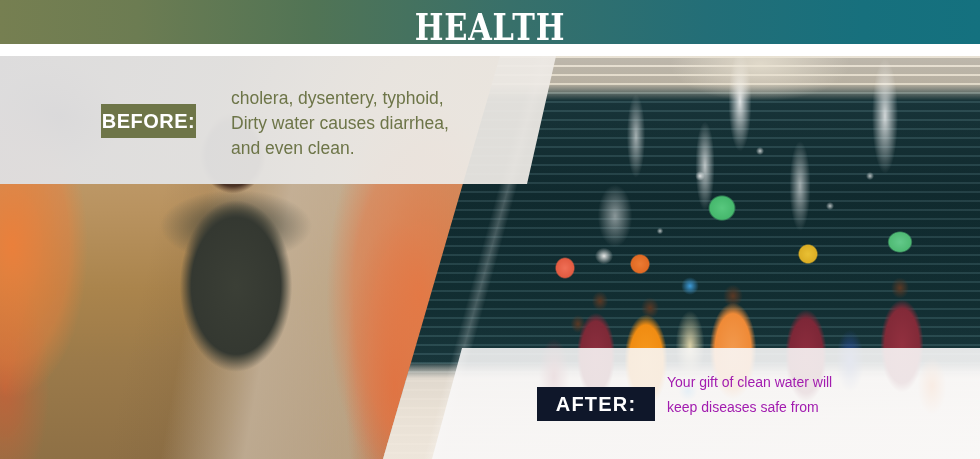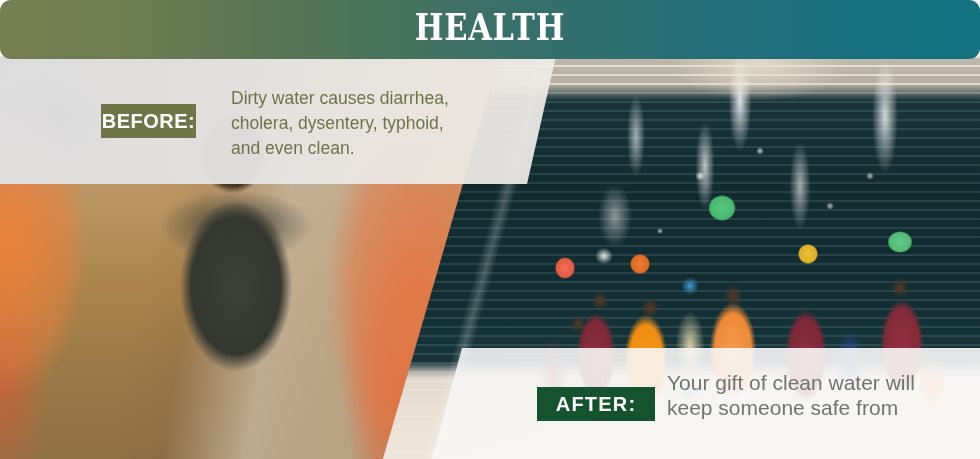--- a/index.html
+++ b/index.html
@@ -19,31 +19,30 @@
     overflow: hidden;
     background: #ffffff;
   }
 
   
   .header-band {
     position: absolute;
     left: 0;
     top: 0;
     width: 980px;
-    height: 59px;
+    height: 44px;
     background: linear-gradient(90deg,
         #767f51 0%,
         #6c7c52 14%,
         #517455 32%,
         #38706a 52%,
         #236e77 72%,
         #17707d 88%,
         #14717f 100%);
     z-index: 40;
-    border-radius: 11px;
   }
   .header-title {
     position: absolute;
     left: 0;
     top: 0;
     width: 980px;
     height: 56px;
     line-height: 54px;
     text-align: center;
     color: #ffffff;
@@ -253,38 +252,38 @@
     clip-path: polygon(462px 0px, 980px 0px, 980px 111px, 432px 111px);
     z-index: 20;
   }
 
   .badge-after {
     position: absolute;
     left: 537px;
     top: 387px;
     width: 118px;
     height: 34px;
-    background: #14532d;
+    background: #0f172a;
     color: #ffffff;
     font-family: "Liberation Sans", sans-serif;
     font-weight: bold;
     font-size: 20px;
     letter-spacing: 1.2px;
     line-height: 34px;
     text-align: center;
     z-index: 25;
   }
   .text-after {
     position: absolute;
     left: 667px;
     top: 370px;
     width: 310px;
-    color: #737373;
-    font-family: "Liberation Sans", sans-serif;
-    font-size: 21px;
+    color: #a21caf;
+    font-family: "Liberation Sans", sans-serif;
+    font-size: 14px;
     line-height: 25px;
     z-index: 25;
   }
   .text-after .ln {
     display: block;
     white-space: nowrap;
   }
 </style>
 </head>
 <body>
@@ -295,29 +294,29 @@
     <div class="photo-before"></div>
     <div class="photo-after"></div>
     <div class="diagonal-seam"></div>
   </div>
 
   <div class="panel-before">
     <div class="panel-before-inner"></div>
   </div>
   <div class="badge-before">BEFORE:</div>
   <div class="text-before">
+    <span class="ln">cholera, dysentery, typhoid,</span>
     <span class="ln">Dirty water causes diarrhea,</span>
-    <span class="ln">cholera, dysentery, typhoid,</span>
     <span class="ln">and even clean.</span>
   </div>
 
   <div class="panel-after"></div>
   <div class="badge-after">AFTER:</div>
   <div class="text-after">
     <span class="ln">Your gift of clean water will</span>
-    <span class="ln">keep someone safe from</span>
+    <span class="ln">keep diseases safe from</span>
   </div>
 
   <div class="header-band">
     <div class="header-title">HEALTH</div>
   </div>
 
 </div>
 
 </body></html>

